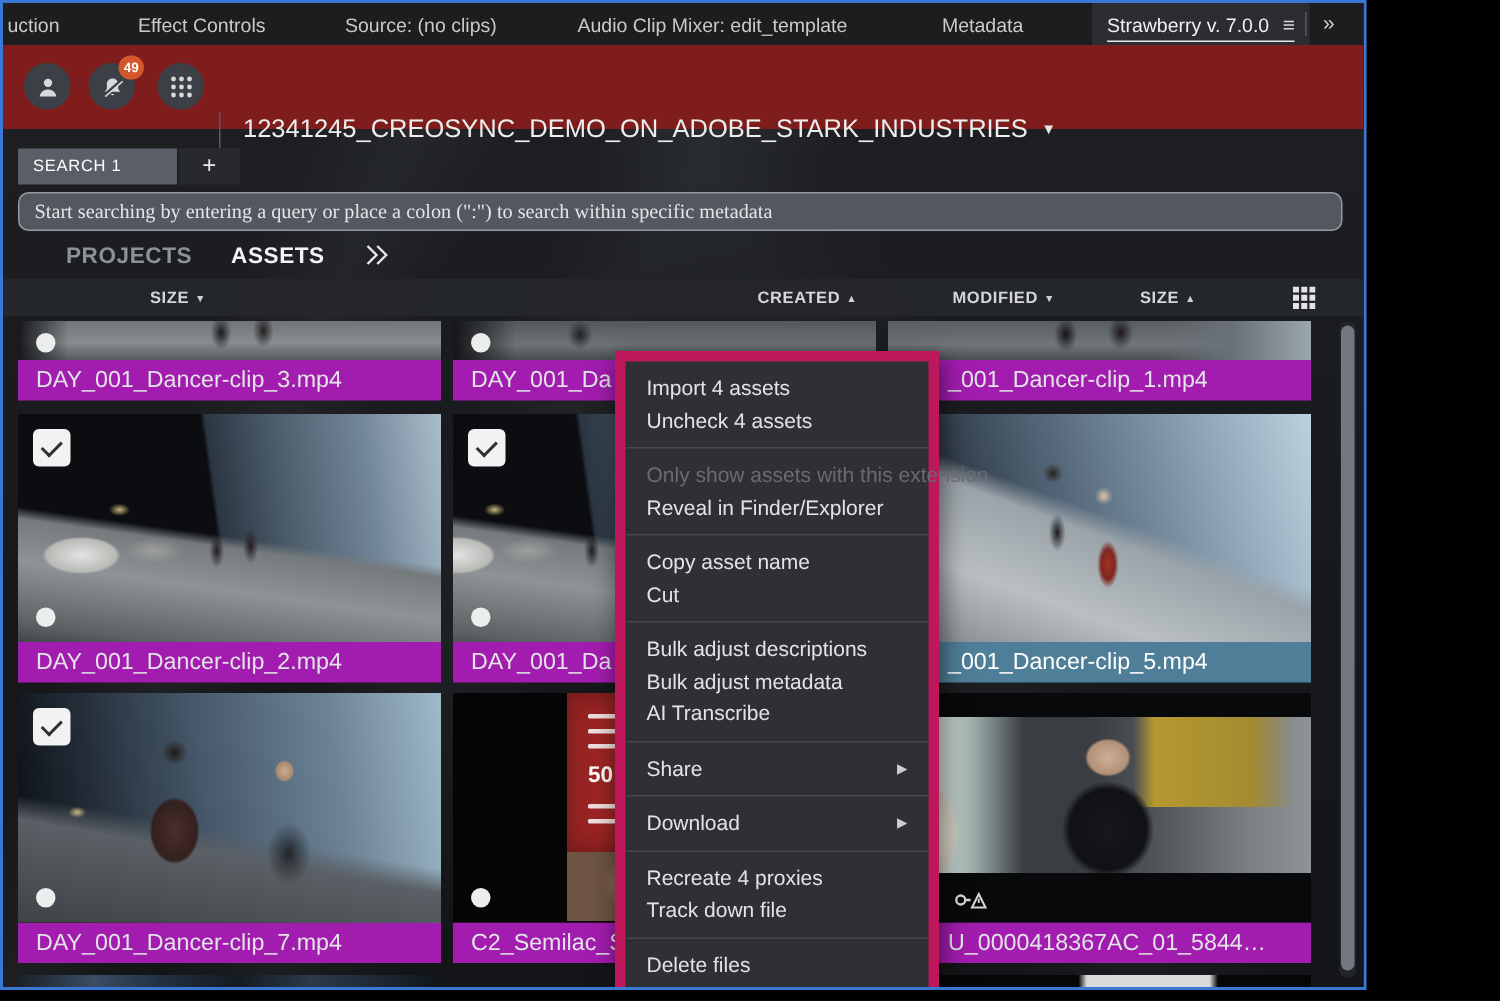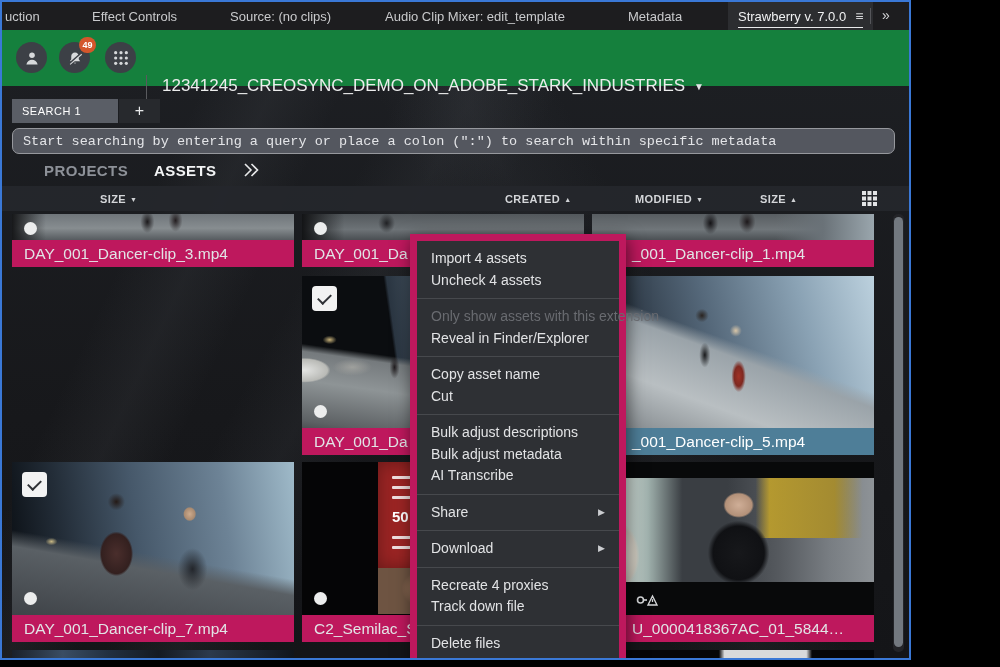--- a/index.html
+++ b/index.html
@@ -25,59 +25,59 @@
   .tab { position:absolute; top:7px; white-space:nowrap; }
   .tab-active { position:absolute; left:726px; top:0; height:28px; background:#2c2d30;
     color:#f0f1f2; display:flex; align-items:center; padding:0 10px; gap:9px; }
   .tab-active .underline-wrap { border-bottom:1px solid #e9eaeb; padding-bottom:3px; margin-bottom:-4px;
     display:flex; align-items:center; gap:9px; }
   .tab-hamburger { font-size:14px; color:#d4d5d7; }
   .tabbar-sep { position:absolute; left:868px; top:6px; width:1px; height:16px; background:#55565a; }
   .tab-overflow { position:absolute; left:880px; top:5px; font-size:14px; color:#d4d5d7; letter-spacing:-2px; }
 
   
-  .header-row { position:absolute; left:0; top:28px; width:100%; height:56px; background:#15803d; z-index:4;text-decoration:underline; }
+  .header-row { position:absolute; left:0; top:28px; width:100%; height:56px; background:#7f1d1d; z-index:4;text-decoration:underline; }
   .circle-btn { position:absolute; top:12px; width:31px; height:31px; border-radius:50%;
     background:#3c4046; display:flex; align-items:center; justify-content:center; }
   .badge { position:absolute; top:-5px; right:-6px; min-width:17px; height:16px; border-radius:9px;
     background:#d4562b; color:#fff; font-size:9px; font-weight:bold; display:flex; align-items:center;
     justify-content:center; padding:0 3px; }
   .hdr-divider { position:absolute; left:144px; top:45px; width:1px; height:24px; background:#595a5e; }
   .prod-title { position:absolute; left:160px; top:46px; color:#eceded; font-size:17px;
     display:flex; align-items:center; gap:9px; white-space:nowrap; }
   .prod-caret { font-size:10px; color:#e3e4e6; }
 
   
   .search-tab { position:absolute; left:10px; top:97px; width:106px; height:24px; background:#5a5e66;
     color:#fff; font-size:11px; letter-spacing:.5px; display:flex; align-items:center; padding-left:10px; z-index:2; }
   .add-tab { position:absolute; left:117px; top:97px; width:41px; height:24px; background:#27292d;
     color:#e8e9ea; font-size:16px; display:flex; align-items:center; justify-content:center; z-index:2; }
 
   
   .search-box { position:absolute; left:10px; top:126px; width:883px; height:26px; z-index:2;
     background:#54575f; border:1px solid #96989d; border-radius:7px; color:#e9eaec; font-size:13.5px;
-    padding:0 10px; font-family:Liberation Mono, monospace; }
+    padding:0 10px; font-family:Liberation Serif, serif; }
   .search-box::placeholder { color:#e4e5e8; opacity:1; }
 
   
   .view-tabs { position:absolute; left:14px; top:157px; height:22px; display:flex; align-items:center;
     gap:26px; z-index:2; }
   .projects-lbl { color:#8d9198; font-size:15px; font-weight:bold; letter-spacing:.4px;margin-left:28px; }
   .assets-lbl { color:#f3f4f5; font-size:15px; font-weight:bold; letter-spacing:.4px; }
 
   
   .col-header { position:absolute; left:0; top:184px; width:100%; height:25px;
     background:rgba(37,39,44,.93); z-index:3; color:#d4d6d9; font-size:11px; font-weight:bold; letter-spacing:.4px; }
   .col { position:absolute; top:7px; display:flex; align-items:center; gap:4px; white-space:nowrap; }
   .col .tri { font-size:7px; color:#cfd1d4; }
 
   
   .tile { position:absolute; width:282px; background:#202226; z-index:1; }
   .thumb { position:relative; width:100%; overflow:hidden; background:#0d0e10; }
-  .namebar { height:27px; background:#be185d; color:#e2e4e6; font-size:15.5px;
+  .namebar { height:27px; background:#a21caf; color:#e2e4e6; font-size:15.5px;
     display:flex; align-items:center; padding-left:12px; white-space:nowrap; overflow:hidden; }
   .namebar.selected { background:#4e7e98; color:#fff; }
   .namebar.pl40 { padding-left:40px; }
   .dot { position:absolute; left:12px; bottom:10px; width:13px; height:13px; border-radius:50%;
     background:#eceded; }
   .checkbox { position:absolute; left:10px; top:10px; width:25px; height:25px; border-radius:4px;
     background:#f2f2f2; display:flex; align-items:center; justify-content:center; }
   .checkbox::after { content:""; width:11px; height:6px; border-left:2.5px solid #2f3135;
     border-bottom:2.5px solid #2f3135; transform:rotate(-45deg) translate(1px,-1px); }
 
@@ -303,20 +303,27 @@
         <div class="thumb th-slice th-slice2">
           <div class="dot" style="bottom:5px"></div>
         </div>
         <div class="namebar">DAY_001_Da</div>
       </div>
       <div class="tile" style="left:590px;top:212px">
         <div class="thumb th-slice th-slice3"></div>
         <div class="namebar pl40">_001_Dancer-clip_1.mp4</div>
       </div>
 
+      <div class="tile" style="left:10px;top:274px">
+        <div class="thumb th-main th-street2">
+          <div class="checkbox"></div>
+          <div class="dot"></div>
+        </div>
+        <div class="namebar">DAY_001_Dancer-clip_2.mp4</div>
+      </div>
       <div class="tile" style="left:300px;top:274px">
         <div class="thumb th-main th-street2" style="background-position:-40px 0">
           <div class="checkbox"></div>
           <div class="dot"></div>
         </div>
         <div class="namebar">DAY_001_Da</div>
       </div>
       <div class="tile" style="left:590px;top:274px">
         <div class="thumb th-main th-street5"></div>
         <div class="namebar selected pl40">_001_Dancer-clip_5.mp4</div>

